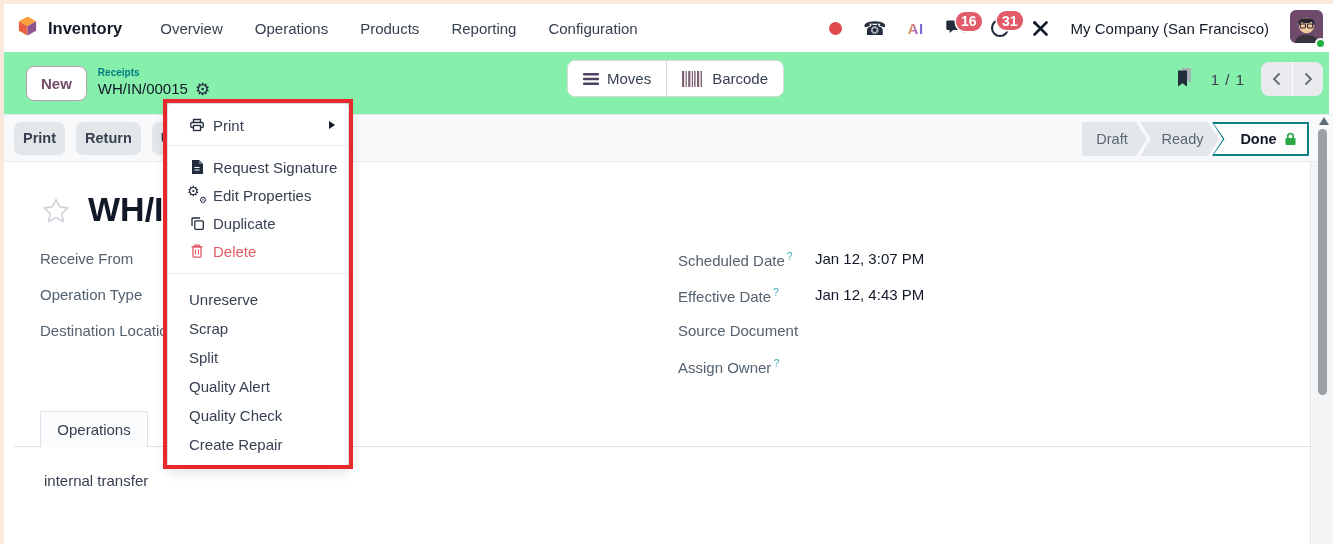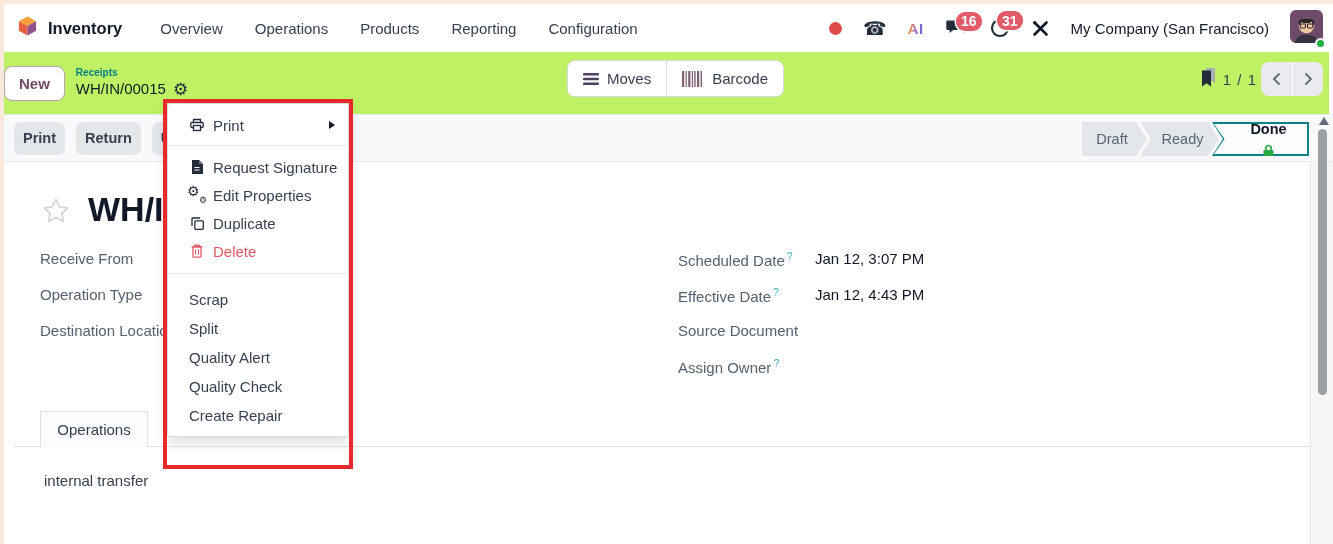--- a/index.html
+++ b/index.html
@@ -19,46 +19,46 @@
   .tray-icon{position:relative;display:flex;align-items:center;justify-content:center;cursor:pointer;}
   .red-dot{width:13px;height:13px;border-radius:50%;background:#df4a4a;}
   .phone-glyph{font-size:19px;color:#232c3d;line-height:1;}
   .ai-label{font-size:15px;font-weight:800;letter-spacing:.5px;background:linear-gradient(100deg,#e9a13b 10%,#a85cc9 55%,#4a7fd4 95%);-webkit-background-clip:text;background-clip:text;color:transparent;}
   .badge{position:absolute;top:-7px;right:-13px;background:#e25b69;color:#fff;font-size:14px;font-weight:700;padding:1.5px 5px;border-radius:9px;box-shadow:0 0 0 1.5px #fff;}
   .company-name{font-size:15px;color:#111827;white-space:nowrap;}
   .avatar-wrap{position:relative;}
   .avatar-wrap .status{position:absolute;right:-3px;bottom:-2px;width:11px;height:11px;border-radius:50%;background:#1fb141;border:2px solid #fff;}
 
   
-  .crumb-row{position:absolute;left:4px;top:52px;right:4px;height:62px;background:#bef264;display:flex;align-items:center;padding-left:0;}
+  .crumb-row{position:absolute;left:4px;top:52px;right:4px;height:62px;background:#86efac;display:flex;align-items:center;padding-left:22px;}
   .btn-new{height:35px;padding:0 14px;border:1px solid #b89fb2;border-radius:8px;background:#fff;color:#714B67;font-weight:600;font-size:15px;cursor:pointer;font-family:inherit;}
   .crumb-stack{margin-left:11px;display:flex;flex-direction:column;justify-content:center;line-height:1.25;}
   .crumb-parent{font-size:10px;font-weight:700;color:#017e84;cursor:pointer;}
   .crumb-current{font-size:15px;color:#111827;display:flex;align-items:center;gap:7px;}
   .gear-glyph{font-size:17px;color:#232c3d;cursor:pointer;line-height:1;}
   .view-switch{position:absolute;left:563px;top:8px;height:37px;display:flex;border:1px solid #d8dadd;border-radius:8px;background:#fff;overflow:hidden;}
   .view-btn{display:flex;align-items:center;gap:8px;padding:0 15px;font-size:15px;color:#374151;cursor:pointer;background:#fff;}
   .view-btn + .view-btn{border-left:1px solid #d8dadd;}
-  .pager-zone{position:absolute;right:6px;top:8px;height:38px;display:flex;align-items:center;gap:4px;}
+  .pager-zone{position:absolute;right:6px;top:8px;height:38px;display:flex;align-items:center;gap:16px;}
   .pager-text{font-size:15px;color:#374151;letter-spacing:1px;}
   .chev-group{display:flex;background:#e9ebee;border-radius:8px;overflow:hidden;height:34px;}
   .chev-btn{width:31px;display:flex;align-items:center;justify-content:center;cursor:pointer;}
   .chev-btn + .chev-btn{border-left:1px solid #fff;}
   .bookmark-btn{cursor:pointer;}
 
   
   .action-row{position:absolute;left:0;top:114px;width:1333px;height:48px;background:#f8f9fa;border-top:1px solid #e9eaec;border-bottom:1px solid #e9eaec;display:flex;align-items:center;padding-left:14px;}
   .act-btn{height:33px;padding:0 9px;margin-right:11px;border:none;border-radius:7px;background:#e4e7ea;color:#374151;font-size:14.5px;font-weight:600;cursor:pointer;font-family:inherit;}
   .statusbar{position:absolute;right:24px;top:7px;height:34px;display:flex;align-items:center;}
   .step{height:34px;display:flex;align-items:center;justify-content:center;background:#e3e6ea;color:#5a6672;font-weight:500;font-size:14.5px;cursor:pointer;}
   .step-draft{width:65px;clip-path:polygon(0 0,calc(100% - 11px) 0,100% 50%,calc(100% - 11px) 100%,0 100%);padding-right:5px;}
   .step-ready{width:79px;margin-left:-7px;clip-path:polygon(0 0,calc(100% - 11px) 0,100% 50%,calc(100% - 11px) 100%,0 100%,11px 50%);padding:0 2px 0 8px;}
   .step-done{position:relative;width:97px;margin-left:-7px;background:#0c8186;clip-path:polygon(0 0,11px 50%,0 100%,100% 100%,100% 0);}
   .step-done .inner{position:absolute;inset:0;background:#fdfdfd;clip-path:polygon(2px 2px,12.5px 50%,2px calc(100% - 2px),calc(100% - 2px) calc(100% - 2px),calc(100% - 2px) 2px);}
-  .step-done .content{position:relative;z-index:2;display:flex;align-items:center;gap:7px;padding-left:16px;color:#111827;font-weight:700;flex-direction:column;}
+  .step-done .content{position:relative;z-index:2;display:flex;align-items:center;gap:7px;padding-left:16px;color:#111827;font-weight:700;}
 
   
   .sheet-right-border{position:absolute;left:1310px;top:162px;width:1px;height:382px;background:#e4e6e9;}
   .fav-star{position:absolute;left:40px;top:196px;cursor:pointer;}
   .form-title{position:absolute;left:88px;top:190px;font-size:34px;font-weight:700;color:#111827;white-space:nowrap;}
   .field-label{position:absolute;left:40px;font-size:15px;color:#54616e;white-space:nowrap;}
   .rfield-label{position:absolute;left:678px;font-size:15px;color:#54616e;white-space:nowrap;}
   .rfield-value{position:absolute;left:815px;font-size:15px;color:#111827;white-space:nowrap;cursor:text;}
   .help-sup{color:#45b0bd;font-size:10.5px;vertical-align:super;margin-left:2px;}
   .tab-line{position:absolute;left:14px;top:446px;width:1296px;height:1px;background:#dee2e6;}
@@ -303,20 +303,23 @@
         <path d="M1.5 3.8h11" stroke="#e15b64" stroke-width="1.3"></path>
         <path d="M4.8 3.8V2.2h4.4v1.6" fill="none" stroke="#e15b64" stroke-width="1.3"></path>
         <path d="M3 3.8h8v9.4a1 1 0 0 1-1 1H4a1 1 0 0 1-1-1z" fill="none" stroke="#e15b64" stroke-width="1.3"></path>
         <path d="M5.5 6.5v5M8.5 6.5v5" stroke="#e15b64" stroke-width="1.1"></path>
       </svg>
     </span>
     <span>Delete</span>
   </div>
   <div class="dd-sep2"></div>
   <div class="dd-item tall">
+      <span>Unreserve</span>
+    </div>
+  <div class="dd-item tall">
       <span>Scrap</span>
     </div>
   <div class="dd-item tall">
       <span>Split</span>
     </div>
   <div class="dd-item tall">
       <span>Quality Alert</span>
     </div>
   <div class="dd-item tall">
       <span>Quality Check</span>

